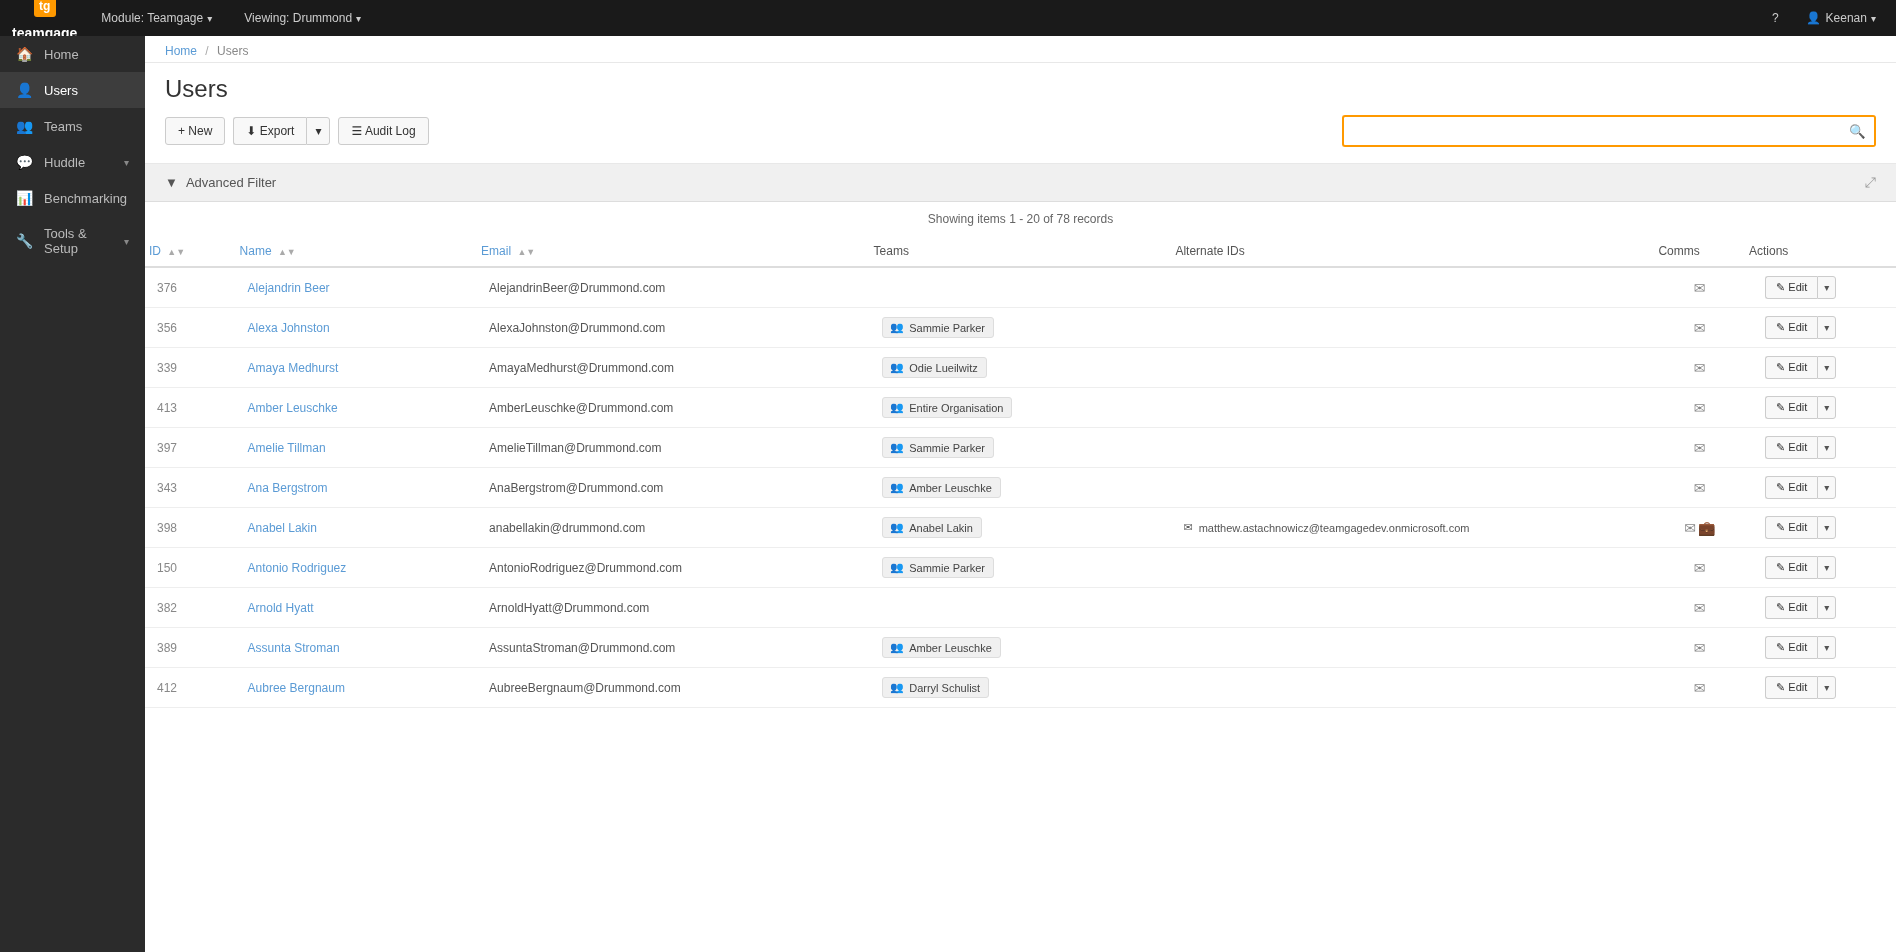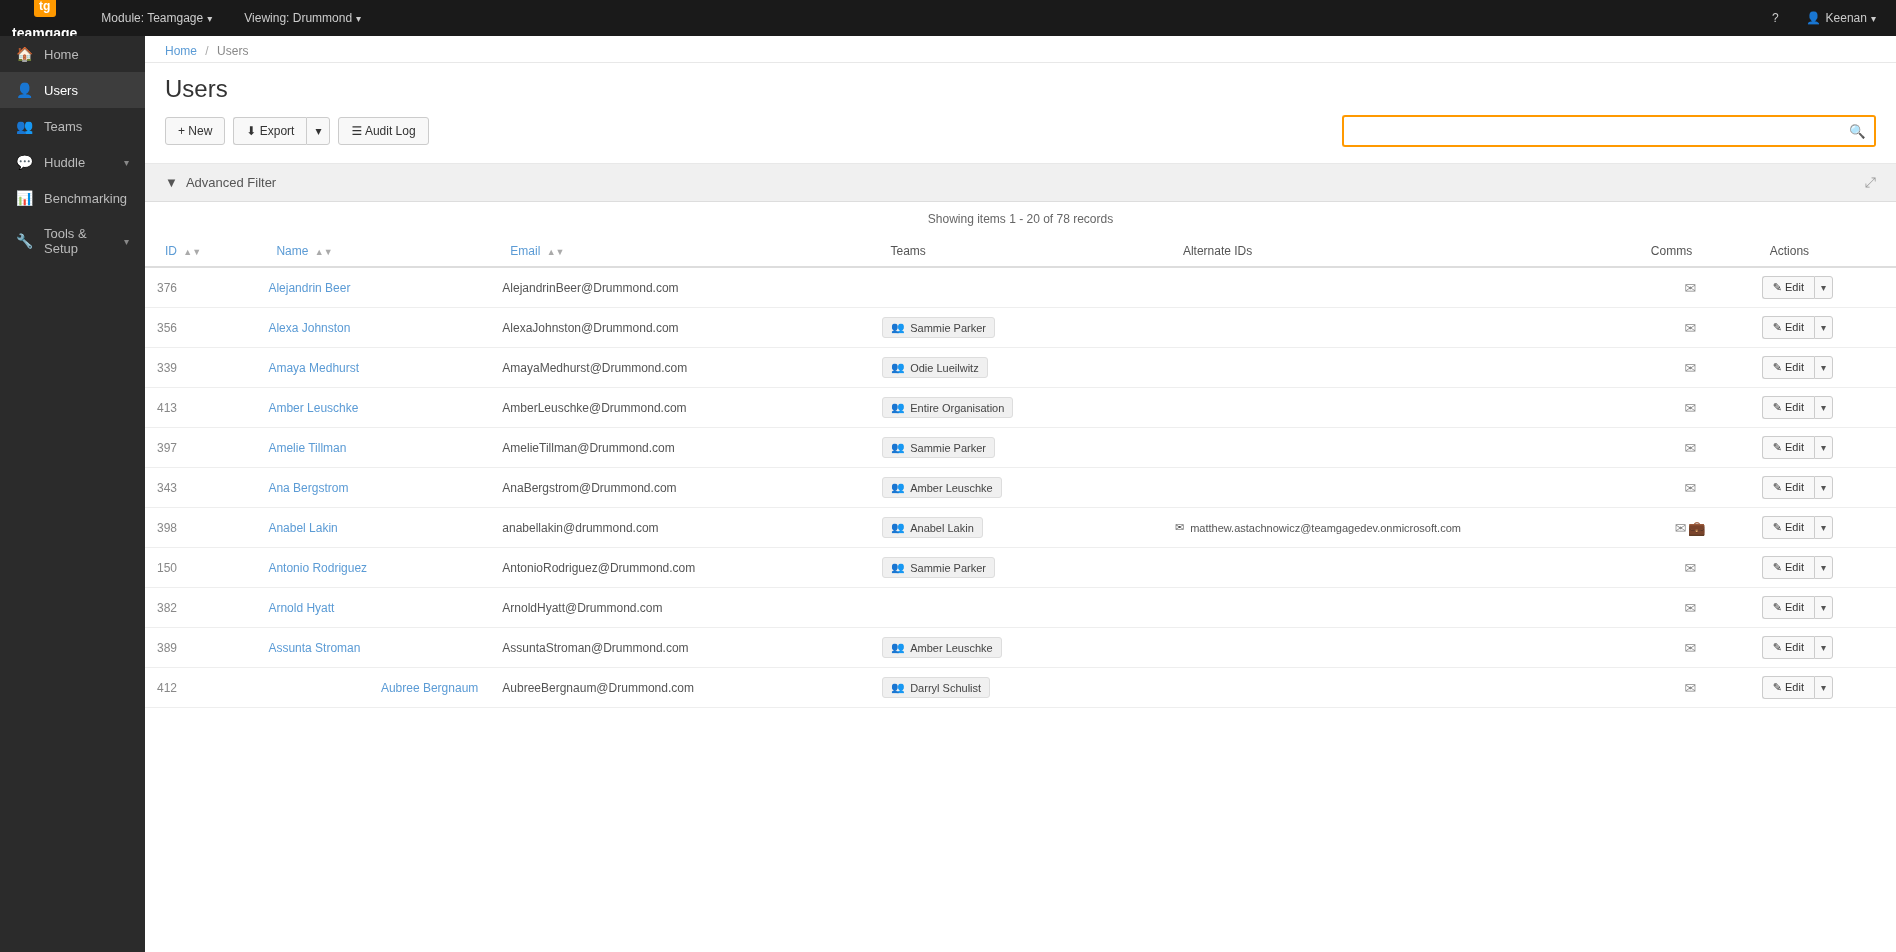--- a/index.html
+++ b/index.html
@@ -104,21 +104,21 @@
     }
     .filter-label { display: flex; align-items: center; gap: 8px; color: #555; font-size: 13px; }
     .expand-icon { color: #999; cursor: pointer; font-size: 14px; }
 
     
     .records-info { text-align: center; padding: 10px; color: #666; font-size: 12px; }
 
     
     .users-table { width: 100%; border-collapse: collapse; }
     .users-table th {
-      text-align: left; padding: 8px 20px; border-bottom: 2px solid #ddd;
+      text-align: left; padding: 8px 4px; border-bottom: 2px solid #ddd;
       font-weight: 500; font-size: 12px; color: #5b9bd5; white-space: nowrap;
       cursor: pointer;
     }
     .users-table th.plain { color: #555; cursor: default; }
     .users-table th .sort-icon { font-size: 9px; color: #aaa; margin-left: 3px; }
     .users-table td {
       padding: 8px 12px; border-bottom: 1px solid #eee; vertical-align: middle;
       font-size: 12px; color: #333;
     }
     .users-table td.id-col { color: #888; width: 60px; }
@@ -139,20 +139,21 @@
 
     .comms-icon { color: #888; font-size: 14px; }
     .ms-icon { color: #0078d4; font-size: 12px; margin-left: 2px; }
 
     .action-group { display: flex; }
     .action-btn {
       display: inline-flex; align-items: center; gap: 4px;
       padding: 4px 10px; border: 1px solid #ccc; border-right: none;
       background: #f8f8f8; font-size: 11px; color: #333; cursor: pointer;
       border-radius: 3px 0 0 3px;
+      margin-left: 8px;
     }
     .action-split {
       padding: 4px 6px; border: 1px solid #ccc; background: #f8f8f8;
       font-size: 10px; color: #555; cursor: pointer; border-radius: 0 3px 3px 0;
     }
   </style>
 </head>
 <body>
 
 <nav class="top-nav">
@@ -425,21 +426,21 @@
             <td class="comms-col"><span class="comms-icon">✉</span></td>
             <td class="actions-col">
     <div class="action-group">
       <button class="action-btn">✎ Edit</button>
       <button class="action-split">▾</button>
     </div>
             </td>
           </tr>
           <tr>
             <td class="id-col">412</td>
-            <td class="name-col" style="color: rgb(91, 155, 213); cursor: pointer; text-align: right;">Aubree Bergnaum</td>
+            <td class="name-col" style="color: rgb(91, 155, 213); cursor: pointer;">Aubree Bergnaum</td>
             <td class="email-col">AubreeBergnaum@Drummond.com</td>
             <td class="teams-col"><span class="team-badge"><span style="font-size:11px;">👥</span> Darryl Schulist</span></td>
             <td class="alt-col"></td>
             <td class="comms-col"><span class="comms-icon">✉</span></td>
             <td class="actions-col">
     <div class="action-group">
       <button class="action-btn">✎ Edit</button>
       <button class="action-split">▾</button>
     </div>
             </td>

